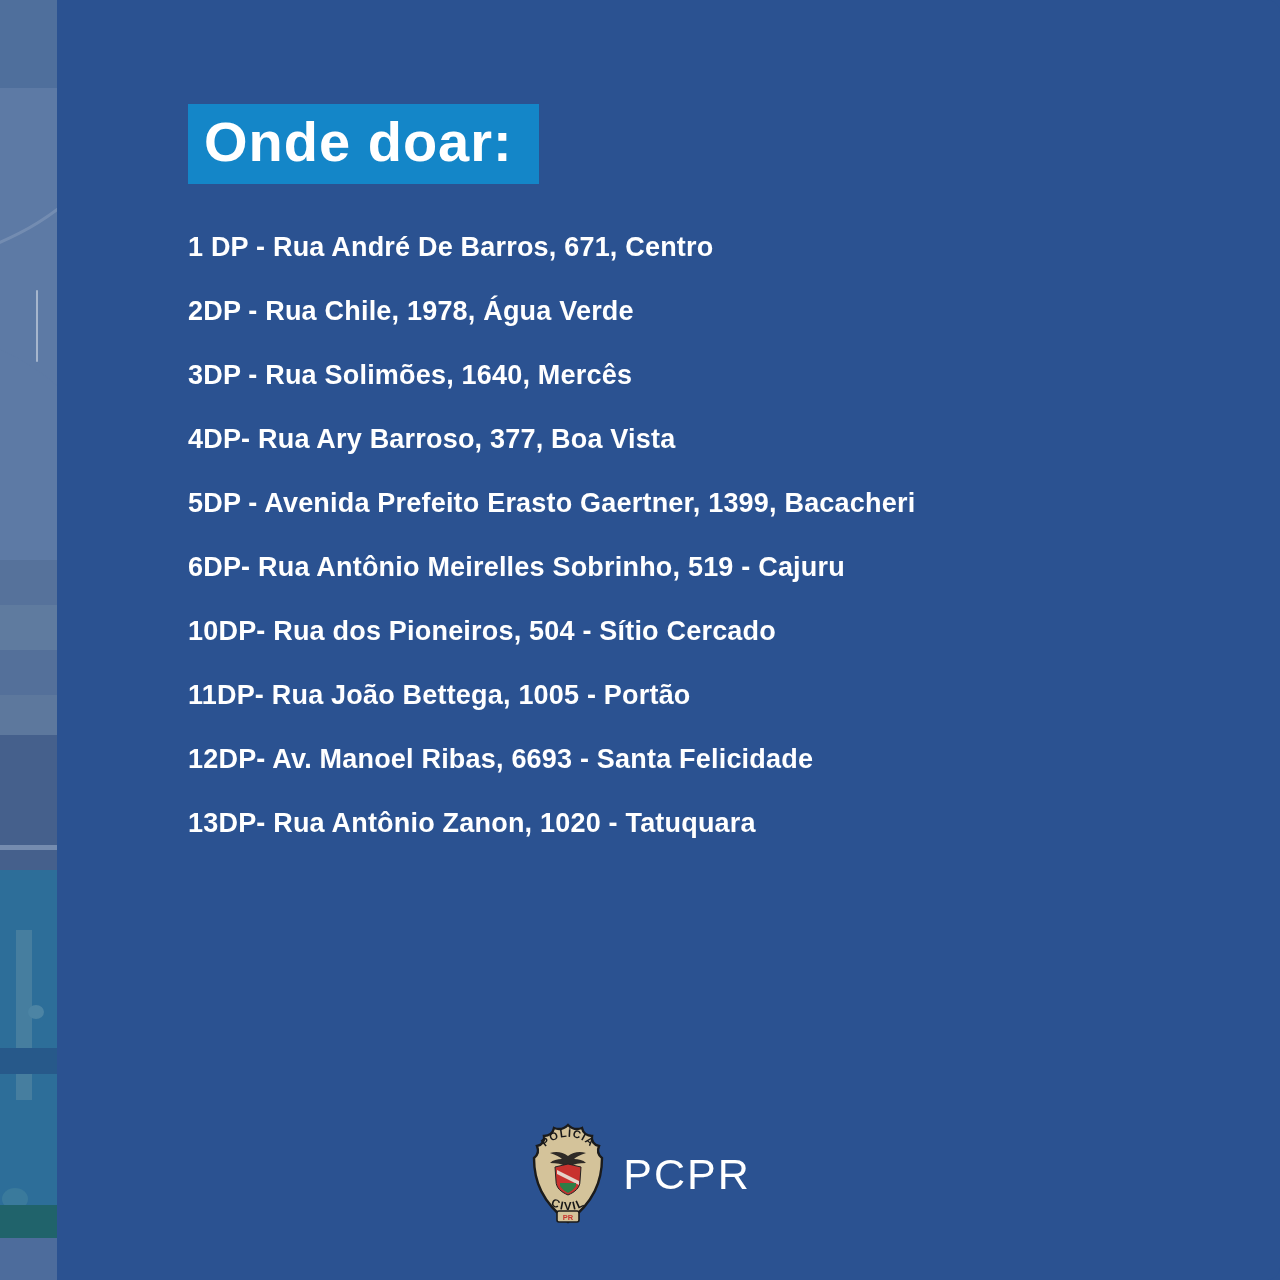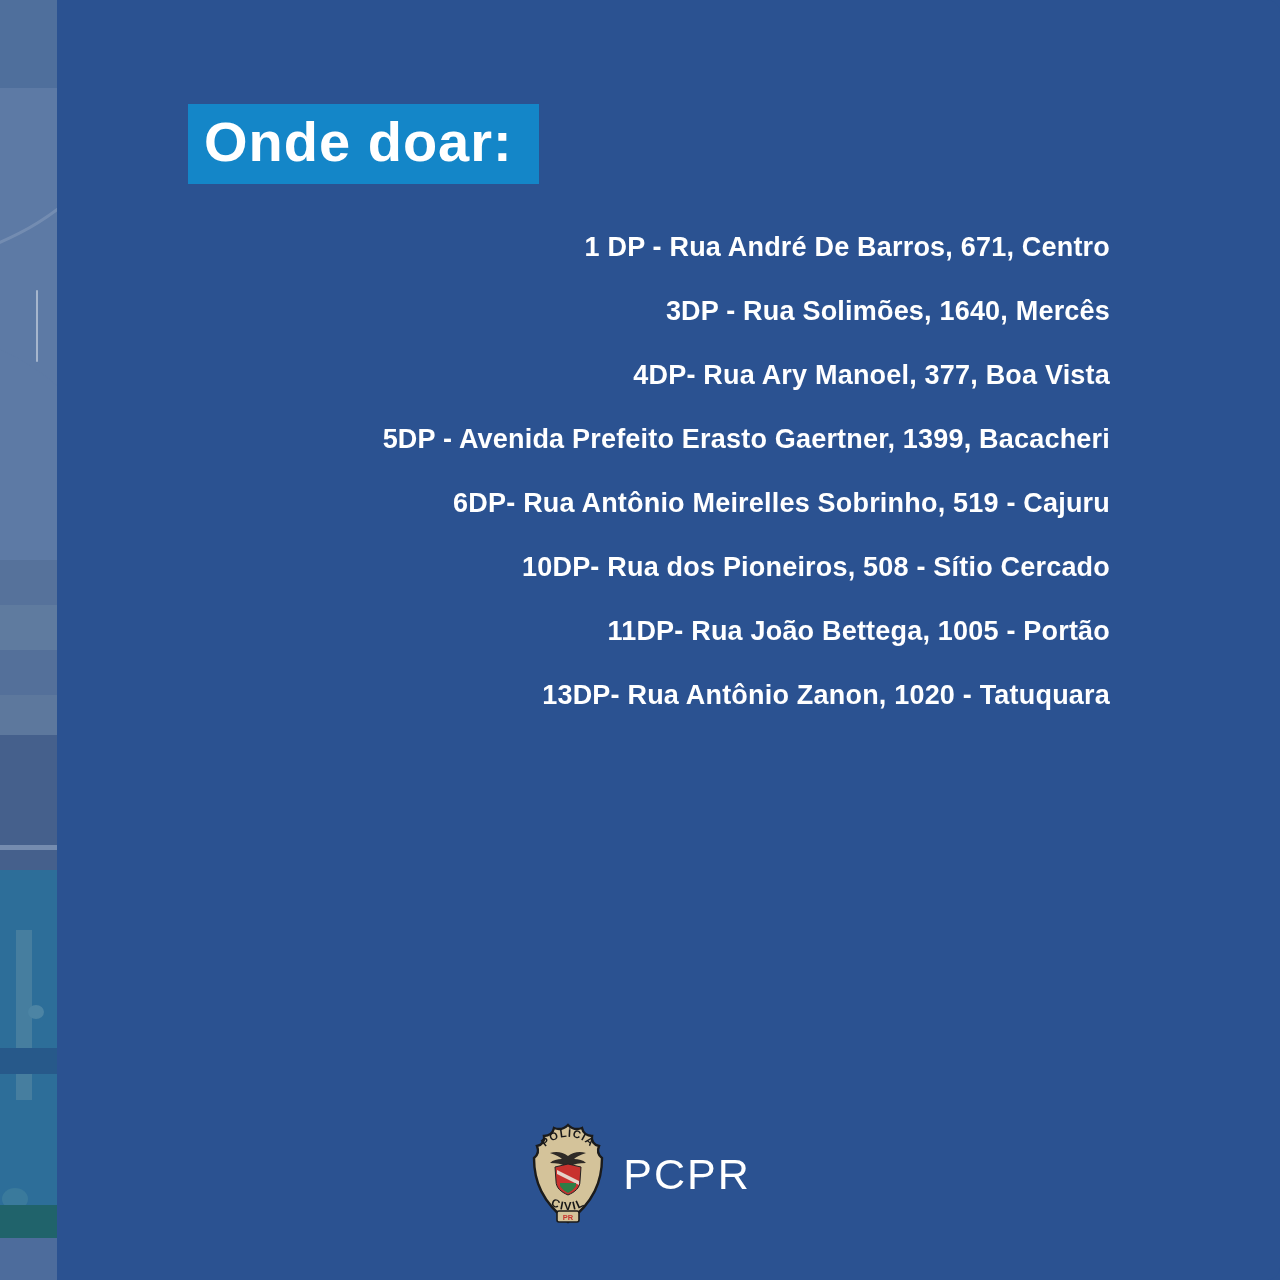--- a/index.html
+++ b/index.html
@@ -49,21 +49,21 @@
   .title{
     display:inline-block;
     background:var(--title-highlight);
     color:var(--text);
     font-size:56px;
     font-weight:bold;
     letter-spacing:1px;
     line-height:1;
     padding:10px 26px 14px 16px;
   }
-  .list{margin-top:46px;width:922px;text-align:right;}
+  .list{margin-top:46px;width:922px;}
   .loc{
     color:var(--text);
     font-size:27px;
     font-weight:bold;
     line-height:34px;
     letter-spacing:.2px;
     margin-bottom:30px;
   }
 
   
@@ -110,26 +110,28 @@
     <div class="sh s-tealdark"></div>
     <div class="sh s-dot2"></div>
     <div class="sh s-green"></div>
     <div class="sh s-foot"></div>
   </div>
 
   <div class="content">
     <h1 class="title">Onde doar:</h1>
     <div class="list" id="locations">
         <p class="loc">1 DP - Rua André De Barros, 671, Centro</p>
+        <p class="loc">2DP - Rua Chile, 1978, Água Verde</p>
         <p class="loc">3DP - Rua Solimões, 1640, Mercês</p>
-        <p class="loc">4DP- Rua Ary Manoel, 377, Boa Vista</p>
+        <p class="loc">4DP- Rua Ary Barroso, 377, Boa Vista</p>
         <p class="loc">5DP - Avenida Prefeito Erasto Gaertner, 1399, Bacacheri</p>
         <p class="loc">6DP- Rua Antônio Meirelles Sobrinho, 519 - Cajuru</p>
-        <p class="loc">10DP- Rua dos Pioneiros, 508 - Sítio Cercado</p>
+        <p class="loc">10DP- Rua dos Pioneiros, 504 - Sítio Cercado</p>
         <p class="loc">11DP- Rua João Bettega, 1005 - Portão</p>
+        <p class="loc">12DP- Av. Manoel Ribas, 6693 - Santa Felicidade</p>
         <p class="loc">13DP- Rua Antônio Zanon, 1020 - Tatuquara</p>
       </div>
   </div>
 
   <div class="footer">
     <svg class="badge" viewBox="0 0 78 104" aria-hidden="true">
       <path class="badge-body" d="M39,3 C43,7 48,8 53,6 C54,11 58,14 63,14 C62,19 65,23 70,24 C68,29 69,33 73,36 C73,59 65,80 39,100 C13,80 5,59 5,36 C9,33 10,29 8,24 C13,23 16,19 15,14 C20,14 24,11 25,6 C30,8 35,7 39,3 Z"></path>
       <path id="arcTop" d="M11,34 A30,30 0 0 1 67,34" fill="none"></path>
       <text class="badge-text" font-size="11" letter-spacing="1">
         <textPath href="#arcTop" startOffset="50%" text-anchor="middle">POLÍCIA</textPath>

